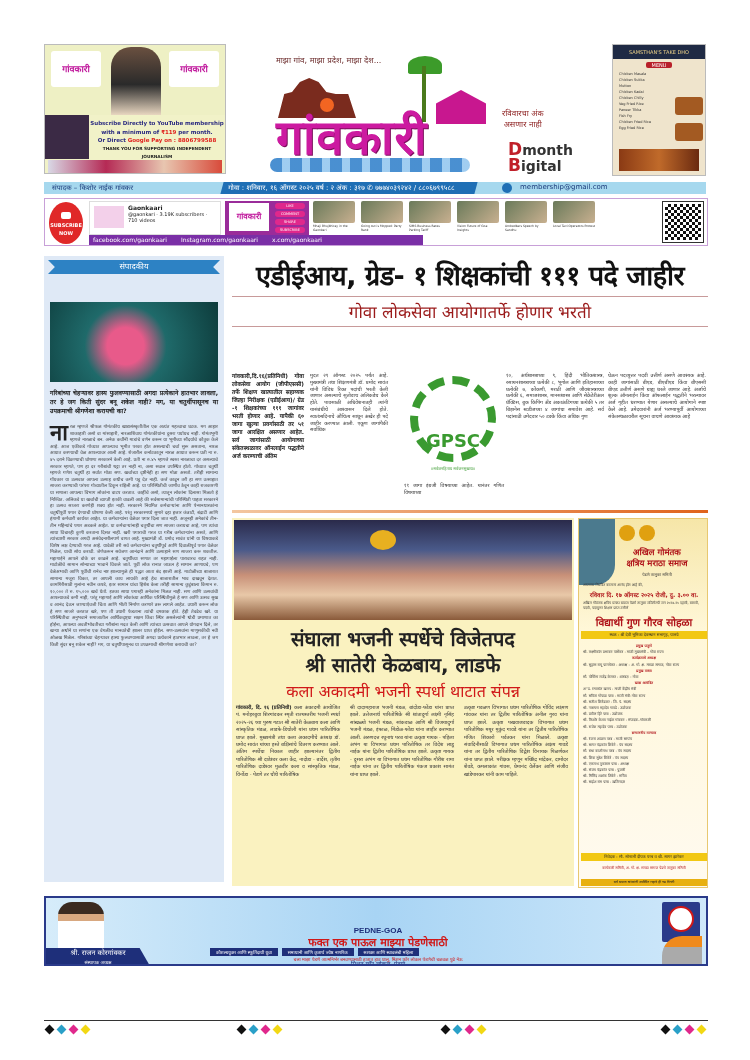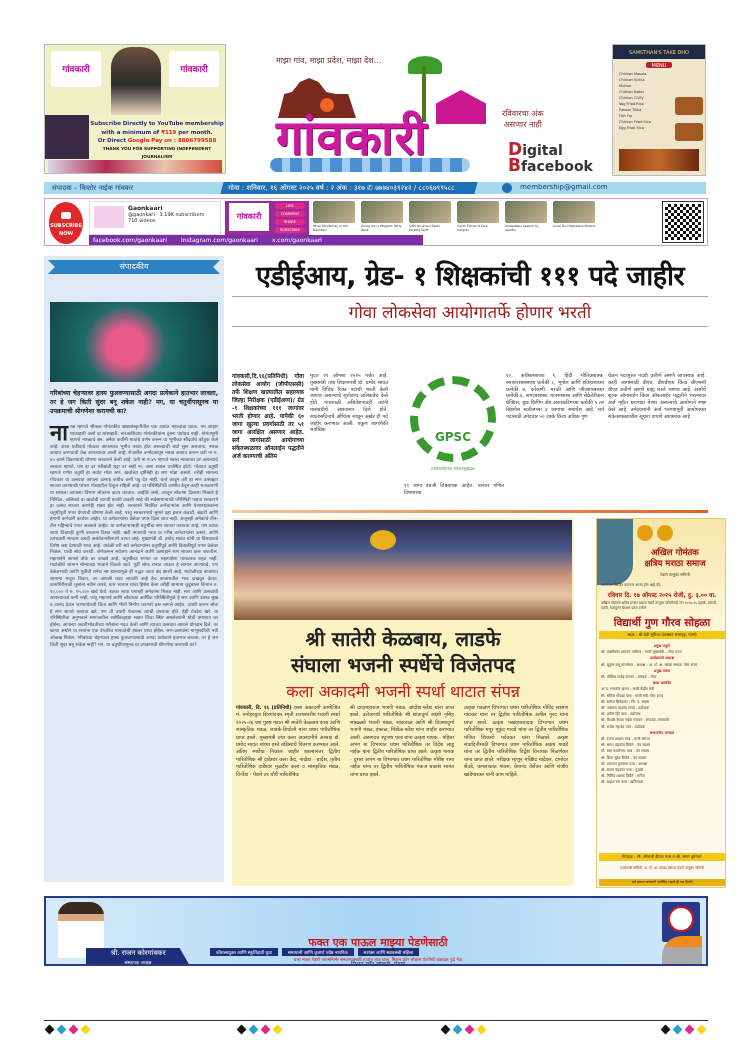--- a/index.html
+++ b/index.html
@@ -73,58 +73,58 @@
   
   .headline { left: 232px; top: 256px; width: 476px; text-align: center; font-size: 27px; font-weight: bold; color: #111; letter-spacing: -0.5px; }
   .subhead { left: 232px; top: 300px; width: 476px; text-align: center; font-size: 17px; color: #9a1a1a; }
   .hr1 { left: 232px; top: 296px; width: 476px; height: 1px; background: #c89a9a; }
   .hr2 { left: 232px; top: 326px; width: 476px; height: 1px; background: #c89a9a; }
   .lead-cols { left: 232px; top: 372px; width: 476px; height: 136px; }
   .col { position: absolute; font-size: 5px; line-height: 6.8px; color: #333; text-align: justify; }
   .c1 { left: 0; top: 0; width: 72px; font-weight: bold; font-size: 5.8px; line-height: 8px; color: #222; }
   .c2 { left: 78px; top: 0; width: 78px; }
   .gpsc { position: absolute; left: 178px; top: 4px; width: 86px; height: 86px; border-radius: 50%; border: 8px dashed #3a9a30; background: #fff; }
-  .gpsc .txt { position: absolute; left: 0; top: 46px; width: 70px; text-align: center; color: #3a9a30; font-size: 12px; font-weight: bold; }
+  .gpsc .txt { position: absolute; left: 0; top: 46px; width: 70px; text-align: center; color: #3a9a30; font-size: 18px; font-weight: bold; }
   .gpsc-tag { position: absolute; left: 174px; top: 94px; width: 94px; font-size: 4px; color: #3a9a30; text-align: center; }
   .c3b { left: 172px; top: 110px; width: 100px; }
   .c4 { left: 274px; top: 0; width: 98px; }
   .c5 { left: 376px; top: 0; width: 98px; }
   .orange-rule { left: 232px; top: 510px; width: 476px; height: 3px; background: linear-gradient(90deg,#f3c7a0,#e0631c); }
 
   
   .bhajan { left: 232px; top: 518px; width: 342px; height: 368px; background: #faf2c0; }
   .photo { position: absolute; left: 2px; top: 2px; width: 338px; height: 100px; background: linear-gradient(180deg,#2a2a4a 0,#4a5a8a 30%,#c89078 55%,#e8c8a8 75%,#8a5a3a 100%); }
   .photo .light { position: absolute; left: 136px; top: 10px; width: 26px; height: 20px; border-radius: 50%; background: #e8b020; }
   .b-title { position: absolute; left: 0; top: 108px; width: 342px; text-align: center; font-size: 20px; font-weight: bold; color: #222; line-height: 26px; }
   .b-sub { position: absolute; left: 0; top: 162px; width: 342px; text-align: center; font-size: 16px; color: #d01818; }
   .b-cols { position: absolute; left: 4px; top: 186px; width: 334px; }
   .bc { position: absolute; width: 104px; font-size: 5px; line-height: 7.4px; color: #333; text-align: justify; }
   .bc1 { left: 0; } .bc2 { left: 114px; } .bc3 { left: 228px; }
   .bc b { color: #222; }
 
   
-  .maratha { left: 596px; top: 518px; width: 130px; height: 370px; background: linear-gradient(#f6e6a8,#fff7d8 30%,#fffaf0); border: 1px solid #e8c870; overflow: hidden; }
+  .maratha { left: 578px; top: 518px; width: 130px; height: 370px; background: linear-gradient(#f6e6a8,#fff7d8 30%,#fffaf0); border: 1px solid #e8c870; overflow: hidden; }
   .maratha .statue { position: absolute; left: 0; top: 0; width: 36px; height: 66px; background: #4b7a8e; border-radius: 0 0 20px 0; }
   .maratha .logos { position: absolute; left: 40px; top: 6px; width: 60px; height: 18px; }
   .maratha .logos i { display: inline-block; width: 16px; height: 16px; border-radius: 50%; background: #e0a010; margin-right: 4px; }
   .m-h1 { position: absolute; left: 30px; top: 28px; width: 96px; text-align: center; color: #b0141a; font-weight: bold; font-size: 8.5px; line-height: 11px; }
   .m-date { position: absolute; left: 2px; top: 72px; width: 126px; font-size: 6px; color: #b0141a; font-weight: bold; text-align: center; }
   .m-small { position: absolute; left: 4px; top: 82px; width: 122px; font-size: 3.5px; line-height: 5px; color: #333; }
   .m-title { position: absolute; left: 0; top: 96px; width: 130px; text-align: center; font-size: 10.5px; font-weight: bold; color: #b0141a; }
   .m-band { position: absolute; left: 2px; top: 112px; width: 126px; height: 8px; background: #f2c814; font-size: 4px; text-align: center; line-height: 8px; color: #222; }
   .m-list { position: absolute; left: 4px; top: 124px; width: 122px; font-size: 3.6px; line-height: 6.2px; color: #333; }
   .m-list .sec { text-align: center; color: #b0141a; font-weight: bold; }
   .m-band2 { position: absolute; left: 2px; top: 334px; width: 126px; height: 8px; background: #f2c814; font-size: 4px; text-align: center; line-height: 8px; }
   .m-foot { position: absolute; left: 2px; top: 346px; width: 126px; font-size: 3.6px; color: #b0141a; text-align: center; line-height: 6px; }
   .m-band3 { position: absolute; left: 2px; top: 360px; width: 126px; height: 7px; background: #e8b010; font-size: 3.4px; text-align: center; line-height: 7px; }
 
   
   .mission { left: 44px; top: 896px; width: 664px; height: 70px; background: linear-gradient(90deg,#d6ecfa,#a8d4f4 50%,#cfe8fa); border: 2px solid #2a3a8a; overflow: hidden; }
   .mission .person { position: absolute; left: 12px; top: 4px; width: 46px; height: 56px; background: linear-gradient(#3a2a20 0 22%, #d8a880 22% 34%, #fff 34%); border-radius: 14px 14px 0 0; }
-  .mission .name { position: absolute; left: 0; top: 50px; width: 104px; height: 18px; background: #1e2f7a; color: #fff; font-size: 7px; text-align: center; line-height: 9px; padding-top: 1px; clip-path: polygon(0 0,90% 0,100% 100%,0 100%); margin-left: 40px; }
+  .mission .name { position: absolute; left: 0; top: 50px; width: 104px; height: 18px; background: #1e2f7a; color: #fff; font-size: 7px; text-align: center; line-height: 9px; padding-top: 1px; clip-path: polygon(0 0,90% 0,100% 100%,0 100%); }
   .mission .name small { display: block; font-size: 4.5px; }
   .m-big { position: absolute; left: 60px; top: -4px; width: 560px; text-align: center; font-size: 33px; font-weight: bold; color: #1e2f7a; font-family: "Liberation Sans", sans-serif; letter-spacing: 1px; }
   .m-pedne { position: absolute; left: 0; top: 28px; width: 664px; text-align: center; font-size: 8px; font-weight: bold; color: #1e2f7a; font-family: "Liberation Sans", sans-serif; }
   .m-slogan { position: absolute; left: 0; top: 36px; width: 664px; text-align: center; font-size: 11px; font-weight: bold; color: #d01818; }
   .m-pills { position: absolute; left: 164px; top: 50px; display: flex; gap: 4px; }
   .m-pills span { background: #1e2f7a; color: #fff; font-size: 4.5px; padding: 1px 6px; }
   .m-line { position: absolute; left: 0; top: 58px; width: 664px; text-align: center; font-size: 4.5px; color: #d01818; }
   .m-bottom { position: absolute; left: 0; top: 62px; width: 664px; text-align: center; font-size: 6px; color: #1e2f7a; }
   .m-badge { position: absolute; right: 6px; top: 4px; width: 38px; height: 40px; background: #2a3a8a; border-radius: 2px; }
   .m-badge i { display: block; width: 26px; height: 26px; margin: 4px auto 0; border-radius: 50%; background: #fff; border: 2px solid #d01818; }
@@ -162,22 +162,22 @@
   <div class="palm-top"></div>
   <div class="palm"></div>
   <div class="church"></div>
   <div class="brand">गांवकारी</div>
   <div class="waves"></div>
   <div class="sunday">
     <div>रविवारचा अंक</div>
     <div>असणार नाही</div>
   </div>
   <div class="digital">
-    <div><b>D</b><span>igital</span></div>
-    <div><b>B</b><span>facebook</span></div>
+    <div><b>D</b><span>month</span></div>
+    <div><b>B</b><span>igital</span></div>
   </div>
 </div>
 
 <div class="abs menu-ad">
   <div class="hdr">SAMSTHAN'S TAKE DHO</div>
   <div class="rb">MENU</div>
   <div class="rows">
     <div>Chicken Masala</div>
       <div>Chicken Sukka</div>
     <div>Mutton</div>
@@ -277,22 +277,22 @@
   <div class="col c4">१०, अर्थशास्त्राच्या ९, हिंदी भौतिकशास्त्र, रसायनशास्त्राच्या प्रत्येकी ८, भूगोल आणि इतिहासाच्या प्रत्येकी ७, कोंकणी, मराठी आणि जीवशास्त्राच्या प्रत्येकी ६, समाजशास्त्र, मानसशास्त्र आणि सेक्रेटेरीअल प्रॅक्टिस, बुक किपिंग अँड अकाऊंटिंगच्या प्रत्येकी ५ तर बिझनेस स्टडीजच्या ४ जागांचा समावेश आहे. सर्व पदांसाठी उमेदवार ५० टक्के किंवा अधिक गुण</div>
   <div class="col c5">घेऊन पदव्युत्तर पदवी उत्तीर्ण असणे आवश्यक आहे. काही जागांसाठी बीएड, बीएबीएड किंवा बीएससी बीएड उत्तीर्ण असणे ग्राह्य धरले जाणार आहे. अर्जाचे शुल्क ऑनलाईन किंवा ऑफलाईन पद्धतीने भरल्यावर अर्ज गृहीत धरण्यात येणार असल्याचे आयोगाने स्पष्ट केले आहे. उमेदवारांनी अर्ज भरण्यापूर्वी आयोगाच्या संकेतस्थळावरील सूचना वाचणे आवश्यक आहे</div>
 </div>
 <div class="abs orange-rule"></div>
 
 <div class="abs bhajan">
   <div class="photo">
       <div class="light"></div>
     </div>
   <div class="b-title">
+    <div>संघाला भजनी स्पर्धेचे विजेतपद</div>
     <div>श्री सातेरी केळबाय, लाडफे</div>
-    <div>संघाला भजनी स्पर्धेचे विजेतपद</div>
   </div>
   <div class="b-sub">कला अकादमी भजनी स्पर्धा थाटात संपन्न</div>
   <div class="b-cols">
     <div class="bc bc1"><b>गांवकारी, दि. १६ (प्रतिनिधी)</b> <span>कला अकादमी आयोजित पं. मनोहरबुवा शिरगांवकर स्मृती राज्यस्तरीय भजनी स्पर्धा २०२५-२६ च्या पुरुष गटात श्री सातेरी केळबाय कला आणि सांस्कृतिक मंडळ, लाडफे-डिचोली यांना प्रथम पारितोषिक प्राप्त झाले. मुख्यमंत्री तथा कला अकादमीचे अध्यक्ष डॉ. प्रमोद सावंत यांच्या हस्ते बक्षिसांचे वितरण करण्यात आले. अंतिम स्पर्धेचा निकाल जाहीर झाल्यानंतर द्वितीय पारितोषिक श्री दाडेश्वर कला केंद्र, नादोडा - बार्देश, तृतीय पारितोषिक दाडेश्वर मुळवीर कला व सांस्कृतिक मंडळ, विर्नोडा - पेडणे तर चौथे पारितोषिक</span></div>
     <div class="bc bc2">श्री दादामहाराज भजनी मंडळ, बांदोडा-फोंडा यांना प्राप्त झाले. उत्तेजनार्थ पारितोषिके श्री शांतादुर्गा लक्ष्मी नृसिंह सांखळ्यो भजनी मंडळ, सांकवाळ आणि श्री विजयादुर्गा भजनी मंडळ, इंफाळ, मिंडोळ-फोंडा यांना जाहीर करण्यात आली. अरुणदत्त रघुनाथ परब यांना उत्कृष्ट गायक - पहिला अभंग या विभागात प्रथम पारितोषिक तर विदेश लाडू नाईक यांना द्वितीय पारितोषिक प्राप्त झाले. उत्कृष्ट गायक - दुसरा अभंग या विभागात प्रथम पारितोषिक गौरीश रामा नाईक यांना तर द्वितीय पारितोषिक पंकज प्रकाश सामंत यांना प्राप्त झाले.</div>
     <div class="bc bc3">उत्कृष्ट गवळण विभागात प्रथम पारितोषिक गोविंद लक्ष्मण गांवकर यांना तर द्वितीय पारितोषिक अनील गुरव यांना प्राप्त झाले. उत्कृष्ट पखवाजवादक विभागात प्रथम पारितोषिक मयूर मुकुंद गावडे यांना तर द्वितीय पारितोषिक मंजित शिकारो पर्वतकर यांना मिळाले. उत्कृष्ट संवादिनीसाठी विभागात प्रथम पारितोषिक अक्षय गावडे यांना तर द्वितीय पारितोषिक विद्वेश विनायक पिळर्णकर यांना प्राप्त झाले. परीक्षक म्हणून मच्छिंद्र मांद्रेकर, दामोदर शेवडे, कमलाकांत गांवस, प्रेमानंद वेर्लेकर आणि संजीव खांडेपारकर यांनी काम पाहिले.</div>
   </div>
 </div>
 
 <div class="abs maratha">
@@ -337,20 +337,21 @@
   <div class="m-foot">कार्यकारी समिती, अ. गो. क्ष. मराठा समाज पेडणे तालुका समिती</div>
   <div class="m-band3">सर्व समाज बांधवांनी उपस्थित राहावे ही नम्र विनंती</div>
 </div>
 
 <div class="abs mission">
   <div class="person"></div>
   <div class="name">
     <div>श्री. राजन कोरगांवकर</div>
     <small>संस्थापक अध्यक्ष</small>
   </div>
+  <div class="m-pedne">PEDNE-GOA</div>
   <div class="m-slogan">फक्त एक पाऊल माझ्या पेडणेसाठी</div>
   <div class="m-pills">
     <span>कौशल्ययुक्त आणि स्फूर्तिदायी युवा</span>
     <span>समाधानी आणि कृतार्थ ज्येष्ठ नागरिक</span>
     <span>सशक्त आणि स्वावलंबी महिला</span>
   </div>
   <div class="m-line">चला माझा पेडणे आत्मनिर्भर बनवण्यासाठी हातात हात घालू, मिशन फॉर लोकल पेडणेची चळवळ पुढे नेऊ</div>
   <div class="m-bottom">मिशन फॉर लोकल, पेडणे</div>
   <div class="m-badge">
       <i></i>

